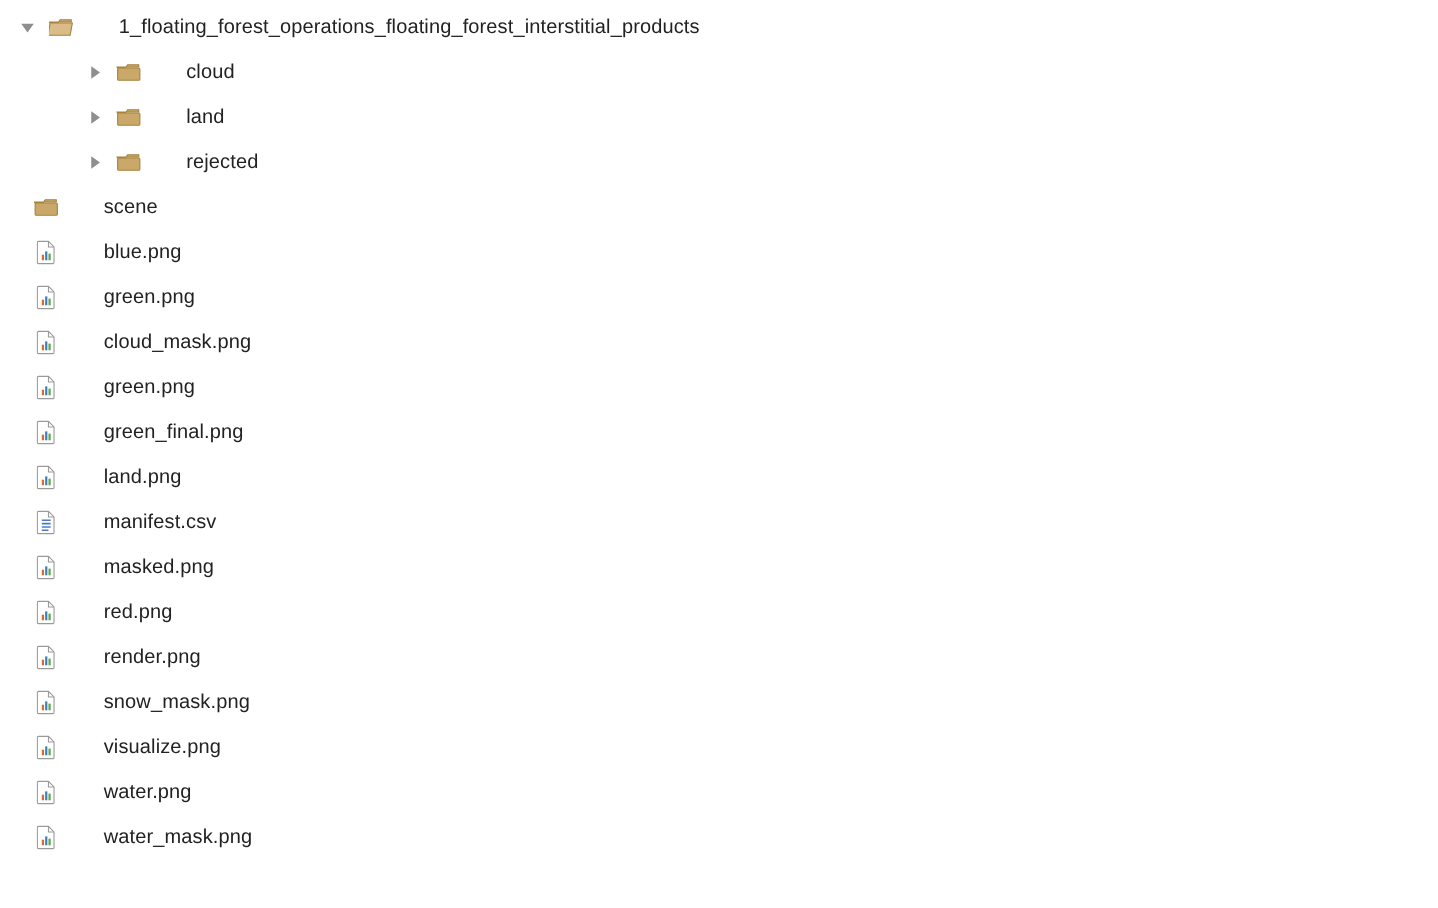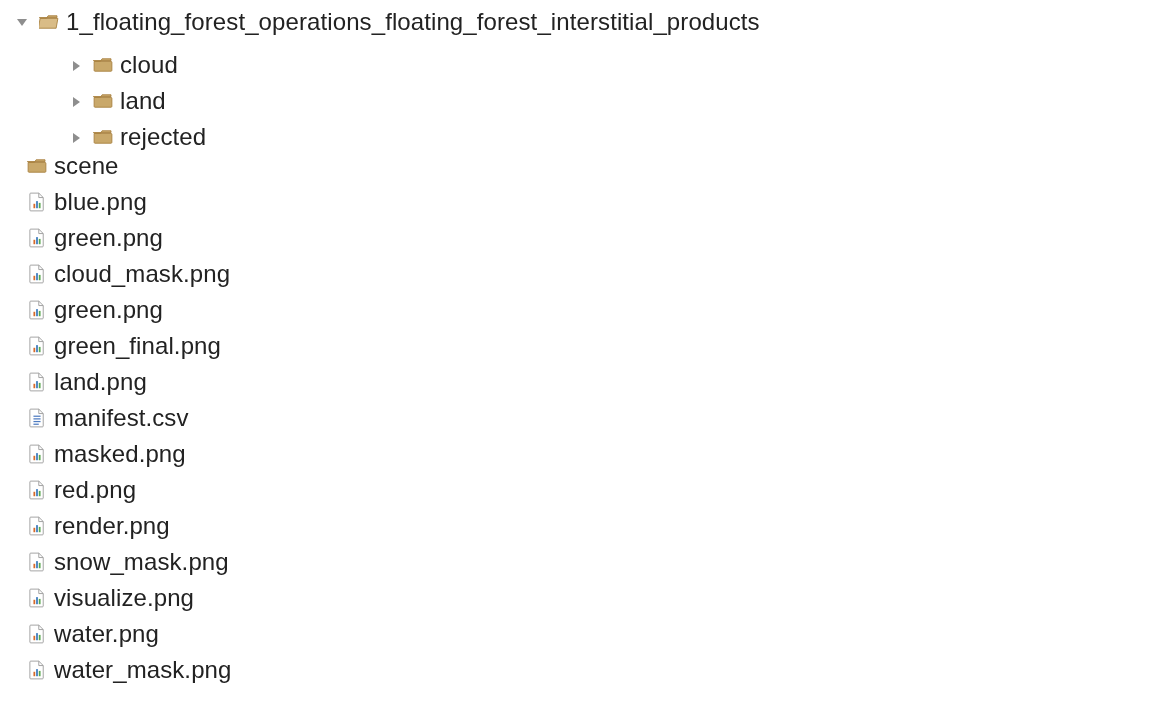--- a/index.html
+++ b/index.html
@@ -16,21 +16,21 @@
     user-select: none;
   }
   .row {
     display: flex;
     align-items: center;
     height: 36px;
     white-space: nowrap;
     cursor: default;
   }
   .indent-0 { padding-left: 12px; }
-  .indent-1 { padding-left: 66px; align-items: flex-end; }
+  .indent-1 { padding-left: 66px; }
   .indent-2 { }
   .arrow {
     width: 20px;
     height: 20px;
     flex: 0 0 20px;
     display: inline-flex;
     align-items: center;
     justify-content: center;
     margin-right: 6px;
     color: #8e8e8e;
@@ -41,23 +41,24 @@
     width: 22px;
     height: 22px;
     flex: 0 0 22px;
     display: inline-flex;
     align-items: center;
     justify-content: center;
     margin-right: 6px;
   }
   .icon svg { display:block; }
   .label {
-    font-size: 24px;
+    font-size: 16px;
     line-height: 22px;
     letter-spacing: 0.1px;
+    margin-left: 29px;
   }
 </style>
 </head>
 <body>
 
 <svg width="0" height="0" style="position:absolute">
   <defs>
 
     <symbol id="tri-down" viewBox="0 0 12 12">
       <polygon points="1,3 11,3 6,10" fill="currentColor"></polygon>

